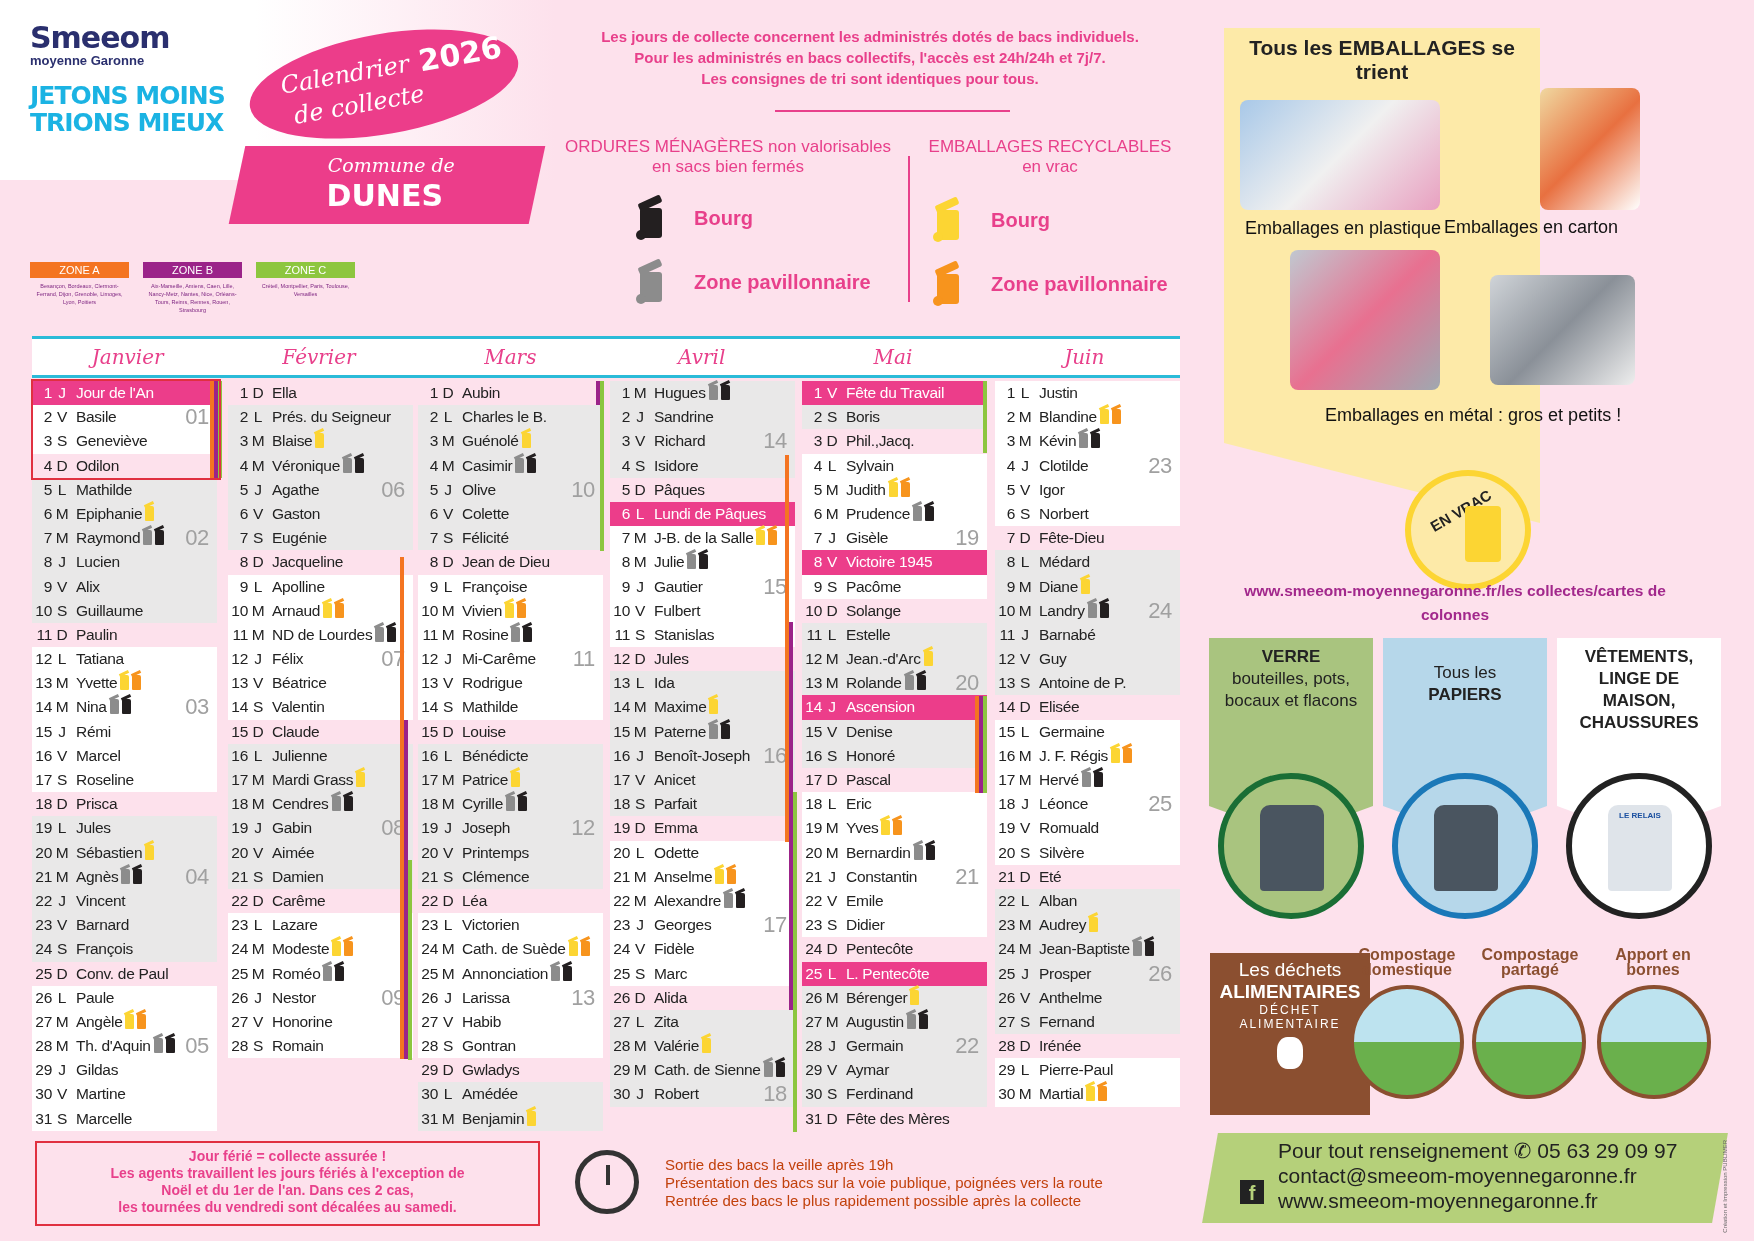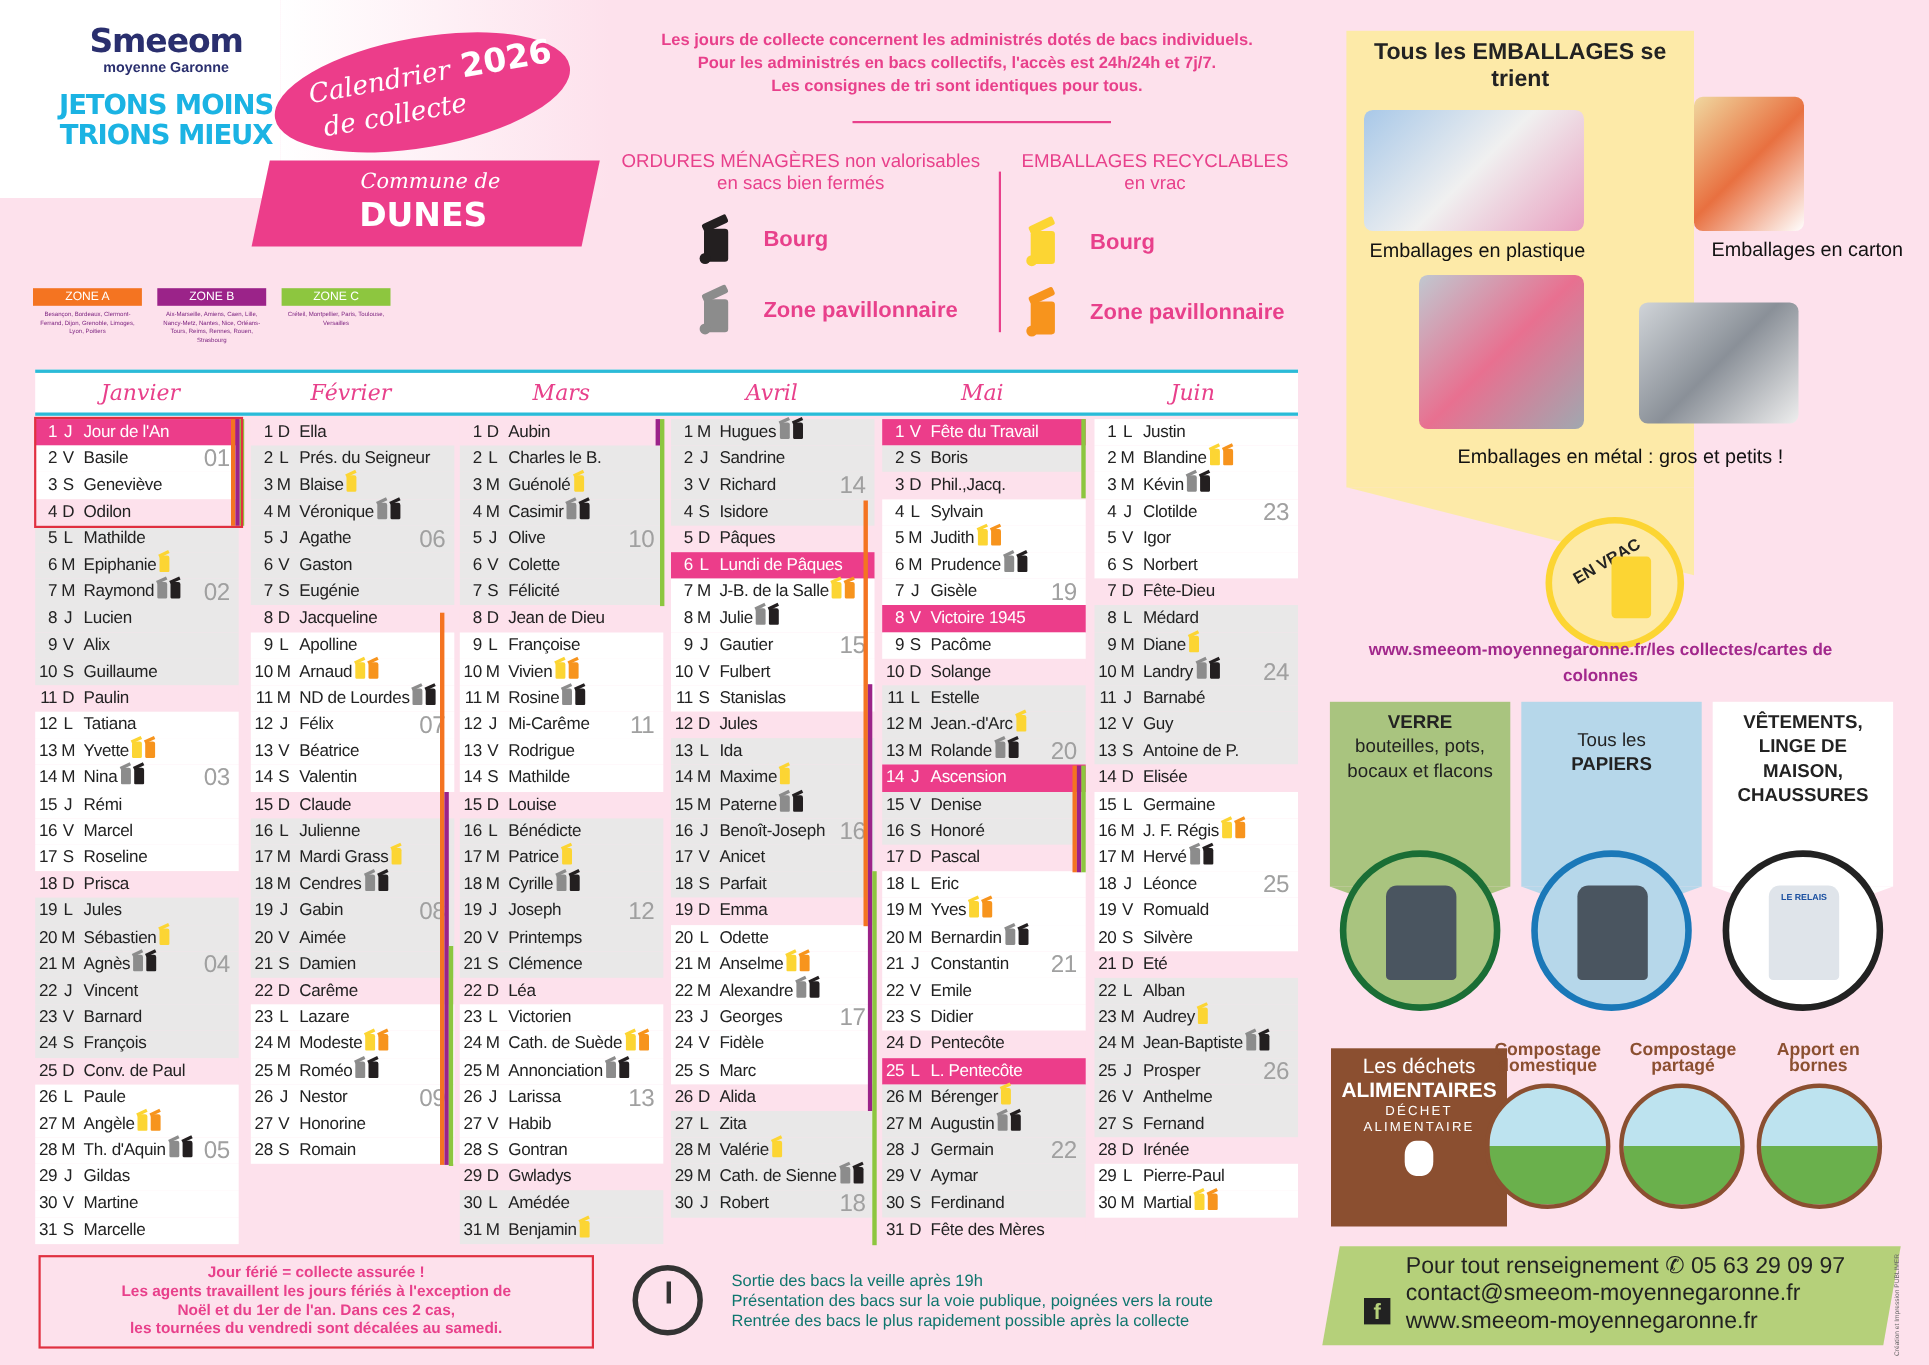--- a/index.html
+++ b/index.html
@@ -1,20 +1,20 @@
 <!DOCTYPE html>
 <html><head>
 <meta charset="utf-8">
 <style>
 *{box-sizing:border-box;margin:0;padding:0}
 body{width:1754px;height:1241px;background:#fde1ec;font-family:"Liberation Sans",sans-serif;position:relative;overflow:hidden;color:#222}
 .abs{position:absolute}
 #top-white{left:0;top:0;width:255px;height:180px;background:#fff}
 #top-white2{left:255px;top:0;width:300px;height:180px;background:linear-gradient(90deg,#fff,#fde1ec)}
-.logo{left:46px;top:20px;width:210px;text-align:center}
+.logo{left:30px;top:20px;width:210px;}
 .logo .brand{font-family:"DejaVu Sans",sans-serif;font-weight:bold;font-size:30px;color:#2a2f6e;letter-spacing:-1px}
 .logo .sub{font-size:13px;color:#2a2f6e;font-weight:bold;margin-top:-2px}
 .logo .slogan{font-family:"DejaVu Sans",sans-serif;font-weight:bold;font-size:25px;line-height:27px;color:#1bb3e3;margin-top:14px;letter-spacing:-1px}
 .title-oval{left:248px;top:34px;width:272px;height:100px;background:#ec3d8a;border-radius:50%;transform:rotate(-10deg);color:#fff;font-family:"DejaVu Serif",serif;font-style:italic}
 .title-oval .l1{position:absolute;left:34px;top:20px;font-size:24px}
 .title-oval .l2{position:absolute;left:42px;top:52px;font-size:24px}
 .title-oval .yr{position:absolute;right:14px;top:16px;font-size:30px;font-weight:bold;font-style:normal;font-family:"DejaVu Sans",sans-serif}
 .commune{left:237px;top:146px;width:300px;height:78px;background:#ec3d8a;transform:skewX(-12deg);color:#fff;text-align:center}
 .commune .cl{font-family:"DejaVu Serif",serif;font-style:italic;font-size:19px;margin-top:8px;transform:skewX(12deg)}
 .commune .cn{font-family:"DejaVu Sans",sans-serif;font-weight:bold;font-size:30px;transform:skewX(12deg);margin-top:2px}
@@ -42,21 +42,21 @@
 .row .n{display:inline-block;width:22px;text-align:right;padding-right:2px}
 .row .d{display:inline-block;width:16px;text-align:center}
 .row .s{padding-left:6px}
 .row.wk{background:#fff}
 .row.gr{background:#e9e8e8}
 .row.su{background:#fde1ec}
 .row.fe{background:#ec3d8a;color:#fff}
 .wknum{position:absolute;right:8px;font-size:22px;color:#a0a0a0;font-weight:normal;top:0;line-height:24px}
 .vbar{position:absolute;width:4px}
 .note{left:35px;top:1141px;width:505px;height:85px;border:2px solid #e03040;text-align:center;color:#e8408b;font-weight:bold;font-size:14px;line-height:17px;padding-top:5px;background:#fde1ec}
-.sortie{left:665px;top:1156px;color:#0f766e;font-size:15px;line-height:18px}
+.sortie{left:665px;top:1156px;color:#c2410c;font-size:15px;line-height:18px}
 .clock{left:575px;top:1150px;width:64px;height:64px;border:5px solid #333;border-radius:50%}
 .clock::after{content:"";position:absolute;left:26px;top:10px;width:4px;height:20px;background:#333}
 .yellow{left:1224px;top:28px;width:316px;height:415px;background:#fdeaa8}
 .yellow::after{content:"";position:absolute;left:0;bottom:-80px;border-left:316px solid transparent;border-top:80px solid #fdeaa8}
 .ybox{left:1224px;top:28px;width:316px;text-align:center}
 .yt{font-size:21px;font-weight:bold;color:#222;margin-top:8px}
 .yl{position:absolute;font-size:18px;color:#111}
 .img-ph{position:absolute;border-radius:8px}
 .vrac{left:1405px;top:470px;width:126px;height:120px;border:6px solid #fcd533;border-radius:50%;background:#fdeaa8}
 .vrac .t{position:absolute;left:16px;top:26px;transform:rotate(-30deg);font-weight:bold;font-size:15px;color:#222}
@@ -402,21 +402,21 @@
   <div data-name="instruction-line3">Rentrée des bacs le plus rapidement possible après la collecte</div>
 </div>
 
 <div class="abs yellow" data-name="packaging-panel"></div>
 <div class="abs ybox" data-name="packaging-content">
   <div class="yt" data-name="packaging-title">Tous les EMBALLAGES se trient</div>
 </div>
 <div class="img-ph" style="left:1240px;top:100px;width:200px;height:110px;background:linear-gradient(135deg,#a8c8e8,#f0f0f0,#e8a0c0)" data-name="plastic-packaging-image"></div>
 <div class="img-ph" style="left:1540px;top:88px;width:100px;height:122px;background:linear-gradient(135deg,#f0d8a0,#e87040,#fff)" data-name="carton-packaging-image"></div>
 <div class="yl" style="left:1245px;top:218px" data-name="plastic-label">Emballages en plastique</div>
-<div class="yl" style="left:1556px;top:217px" data-name="carton-label">Emballages en carton</div>
+<div class="yl" style="left:1444px;top:217px" data-name="carton-label">Emballages en carton</div>
 <div class="img-ph" style="left:1290px;top:250px;width:150px;height:140px;background:linear-gradient(135deg,#c0c8d0,#e87090,#a0a8b0)" data-name="metal-packaging-image"></div>
 <div class="img-ph" style="left:1490px;top:275px;width:145px;height:110px;background:linear-gradient(135deg,#d0d4d8,#8a9098,#eee)" data-name="aluminium-packaging-image"></div>
 <div class="yl" style="left:1325px;top:405px" data-name="metal-label">Emballages en métal : gros et petits !</div>
 
 <div class="abs vrac" data-name="en-vrac-badge">
   <span class="t" data-name="en-vrac-label">EN VRAC</span>
   <div class="b" data-name="yellow-bin-icon"></div>
 </div>
 
 <div class="abs find" data-name="find-column">

